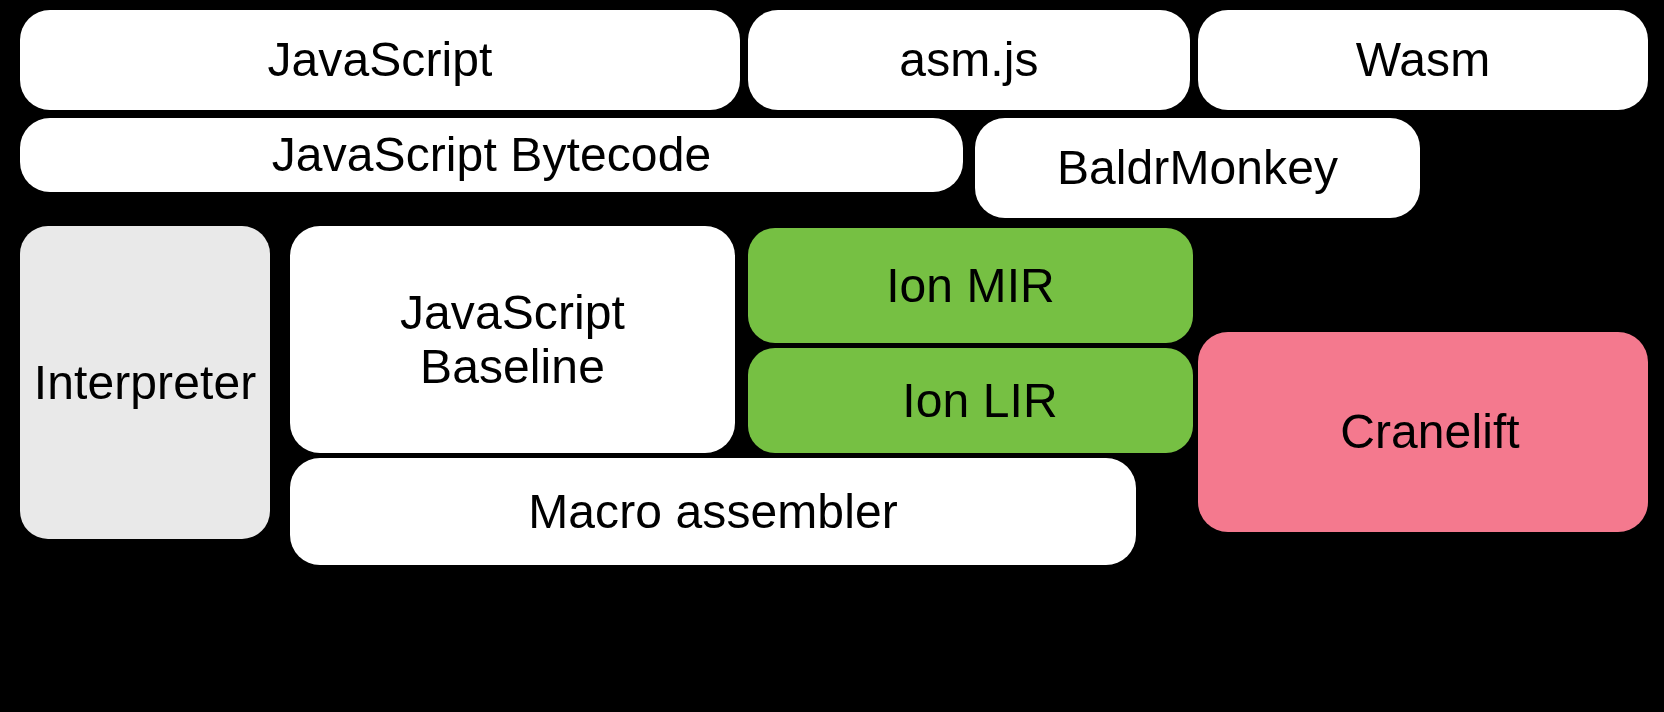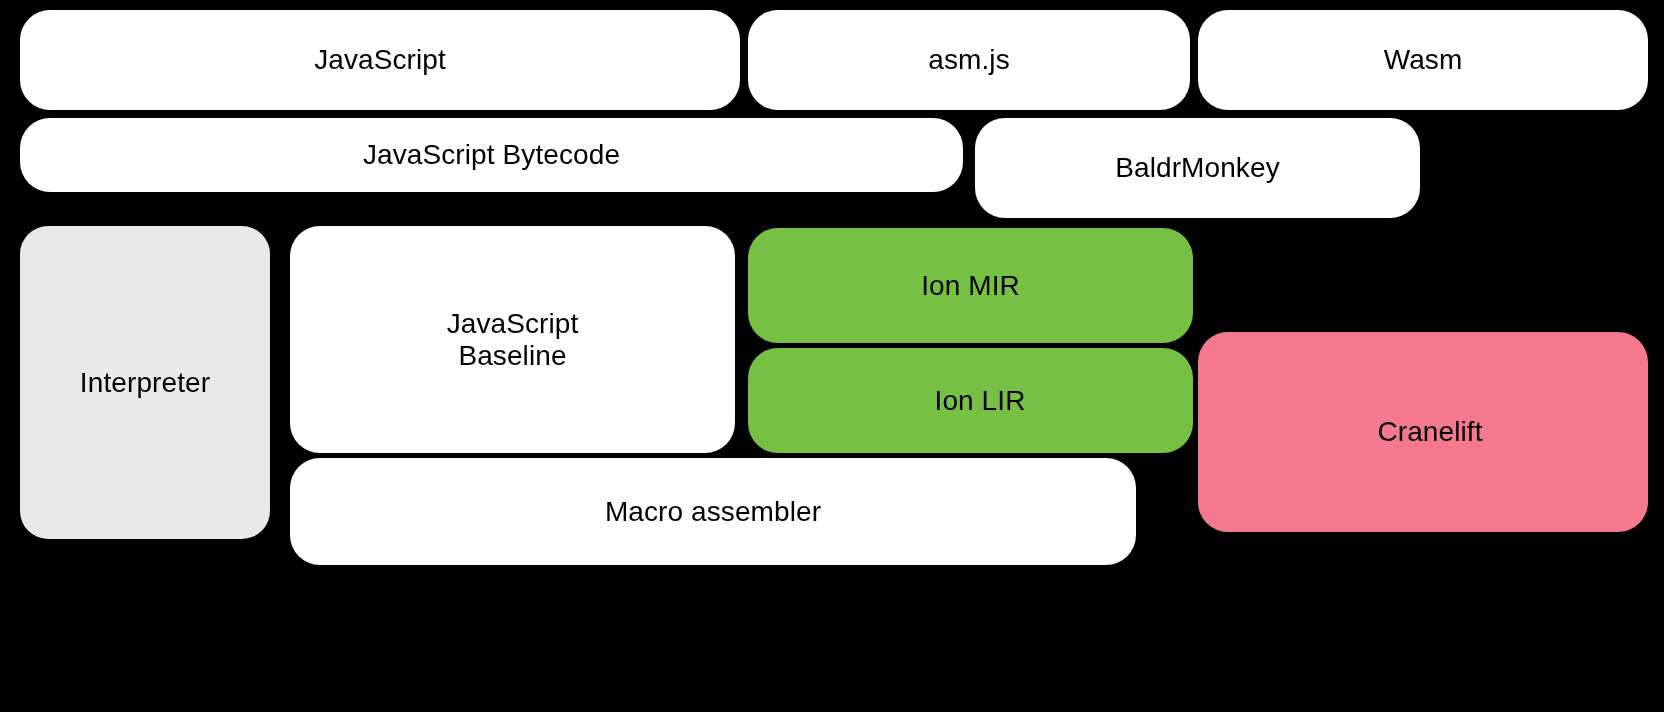--- a/index.html
+++ b/index.html
@@ -17,30 +17,30 @@
   }
   .node {
     position: absolute;
     box-sizing: border-box;
     display: flex;
     align-items: center;
     justify-content: center;
     text-align: center;
     border-radius: 30px;
     color: #000000;
-    font-size: 28px;
+    font-size: 48px;
     line-height: 1.12;
     font-weight: 400;
     letter-spacing: 0.1px;
     white-space: pre-line;
     padding: 0 10px;
   }
   .fill-white { background: #ffffff; }
   .fill-gray  { background: #e9e9e9; }
-  .fill-green { background: #76c043; }
+  .fill-green { background: #76c043; border-radius: 27px; }
   .fill-pink  { background: #f4798e; }
 
   
   #n-javascript   { left: 20px;   top: 10px;  width: 720px; height: 100px; }
   #n-asmjs        { left: 748px;  top: 10px;  width: 442px; height: 100px; }
   #n-wasm         { left: 1198px; top: 10px;  width: 450px; height: 100px; }
 
   
   #n-bytecode     { left: 20px;   top: 118px; width: 943px; height: 74px; }
   #n-baldrmonkey  { left: 975px;  top: 118px; width: 445px; height: 100px; }

